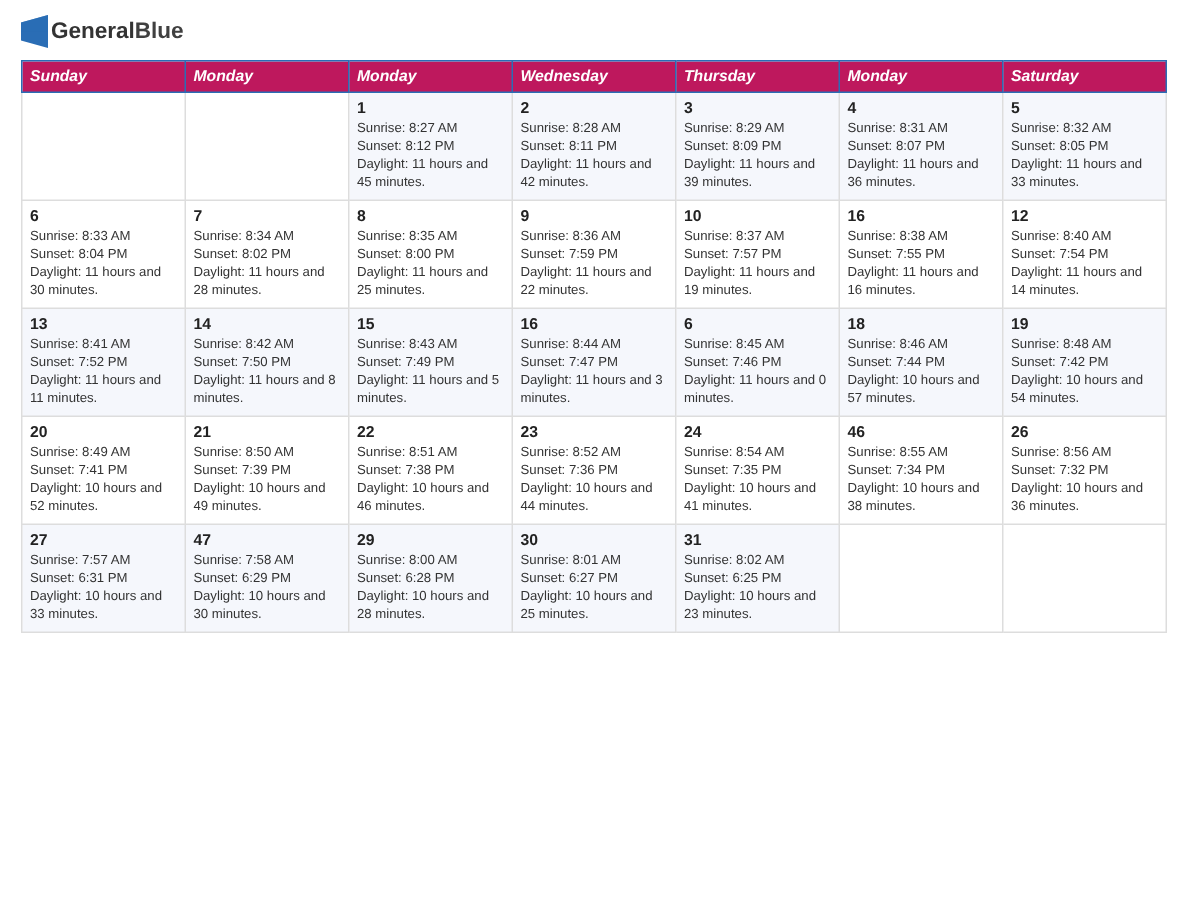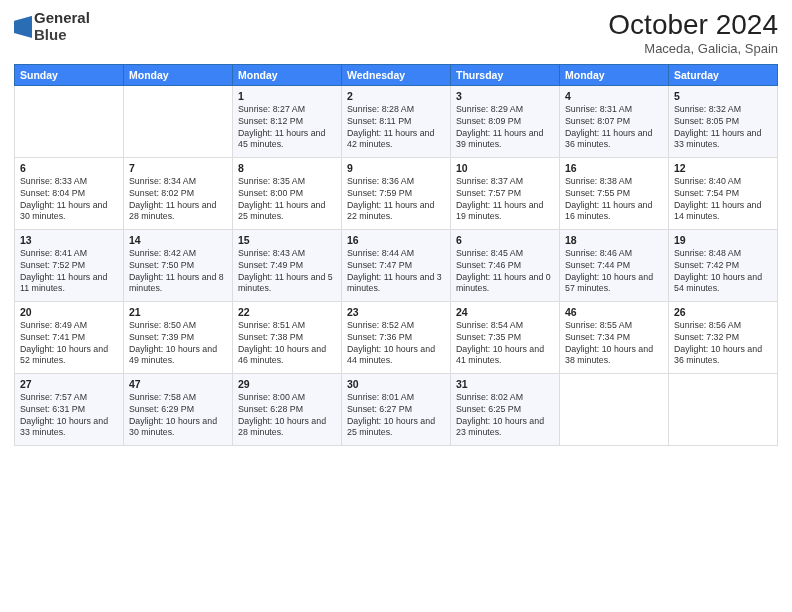--- a/index.html
+++ b/index.html
@@ -22,21 +22,21 @@
       align-items: flex-start;
       margin-bottom: 8px;
     }
     .logo {
       display: flex;
       align-items: center;
       gap: 2px;
     }
     .logo-text {
       display: flex;
-      flex-direction: column;
+      flex-direction: row;
       line-height: 1.1;
     }
     .logo-general {
       font-size: 15px;
       font-weight: bold;
       color: #333;
     }
     .logo-blue {
       font-size: 15px;
       font-weight: bold;
@@ -59,21 +59,22 @@
       font-size: 13px;
       color: #555;
     }
     
     .cal-table {
       width: 100%;
       border-collapse: collapse;
       font-size: 9.5px;
     }
     .cal-table thead tr {
-      background: #3b82f6;
+      background: #be185d;
+      font-style: italic;
     }
     .cal-table thead th {
       color: #fff;
       font-weight: bold;
       padding: 4px 5px;
       border: 1px solid #2a6db5;
       font-size: 10.5px;
       text-align: left;
     }
     .cal-table tbody tr {
@@ -115,24 +116,20 @@
     <div class="logo">
       <svg class="logo-icon" viewBox="0 0 18 22" fill="none" xmlns="http://www.w3.org/2000/svg">
         <polygon points="0,5 18,0 18,22 0,17" fill="#2a6db5"></polygon>
         <polygon points="0,5 18,0 18,11 0,11" fill="#2a6db5" opacity="0.7"></polygon>
       </svg>
       <div class="logo-text">
         <span class="logo-general">General</span>
         <span class="logo-blue">Blue</span>
       </div>
     </div>
-    <div class="title-block">
-      <div class="month-title">October 2024</div>
-      <div class="location-title">Maceda, Galicia, Spain</div>
-    </div>
   </div>
 
   <table class="cal-table">
     <thead>
       <tr>
       <th>Sunday</th>
           <th>Monday</th>
           <th>Monday</th>
           <th>Wednesday</th>
           <th>Thursday</th>

